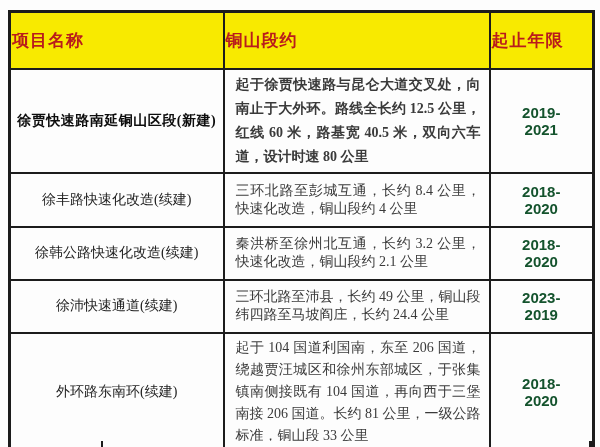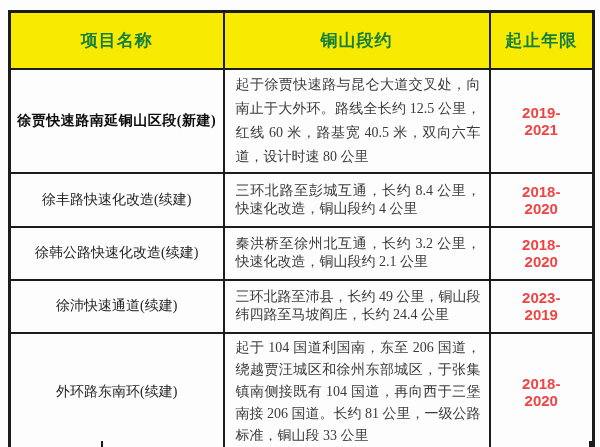--- a/index.html
+++ b/index.html
@@ -42,22 +42,22 @@
     border: 3px solid var(--border, #1c1c1c);
   }
 
   
   tr.head-row th {
     height: 57px;
     background: var(--header-bg, #F8EA00);
     font-family: "Liberation Sans", "DejaVu Sans", sans-serif;
     font-weight: 700;
     font-size: 17px;
-    color: #15803d;
-    text-align: center;
+    color: #b91c1c;
+    text-align: left;
     letter-spacing: 1px;
   }
 
   
   td.name {
     text-align: center;
     font-size: 14px;
     color: #222;
     padding: 2px 4px;
     margin-top: 32px;
@@ -75,26 +75,26 @@
   }
   tr.r0 td.content { line-height: 24px; }
   tr.r4 td.content { line-height: 22px; }
 
   
   td.years {
     text-align: center;
     font-family: "Liberation Sans", "DejaVu Sans", sans-serif;
     font-weight: 600;
     font-size: 15px;
-    color: #ef4444;
+    color: #14532d;
     padding: 0 20px;
   }
 
   
-  tr.r0 td { height: 100px; }
+  tr.r0 td { height: 100px; font-weight: bold; }
   tr.r1 td { height: 54px; }
   tr.r2 td { height: 53px; }
   tr.r3 td { height: 53px; }
   tr.r4 td { height: 111px; }
 
   
   .partial-row {
     position: absolute;
     left: 8px;
     top: 441px;

